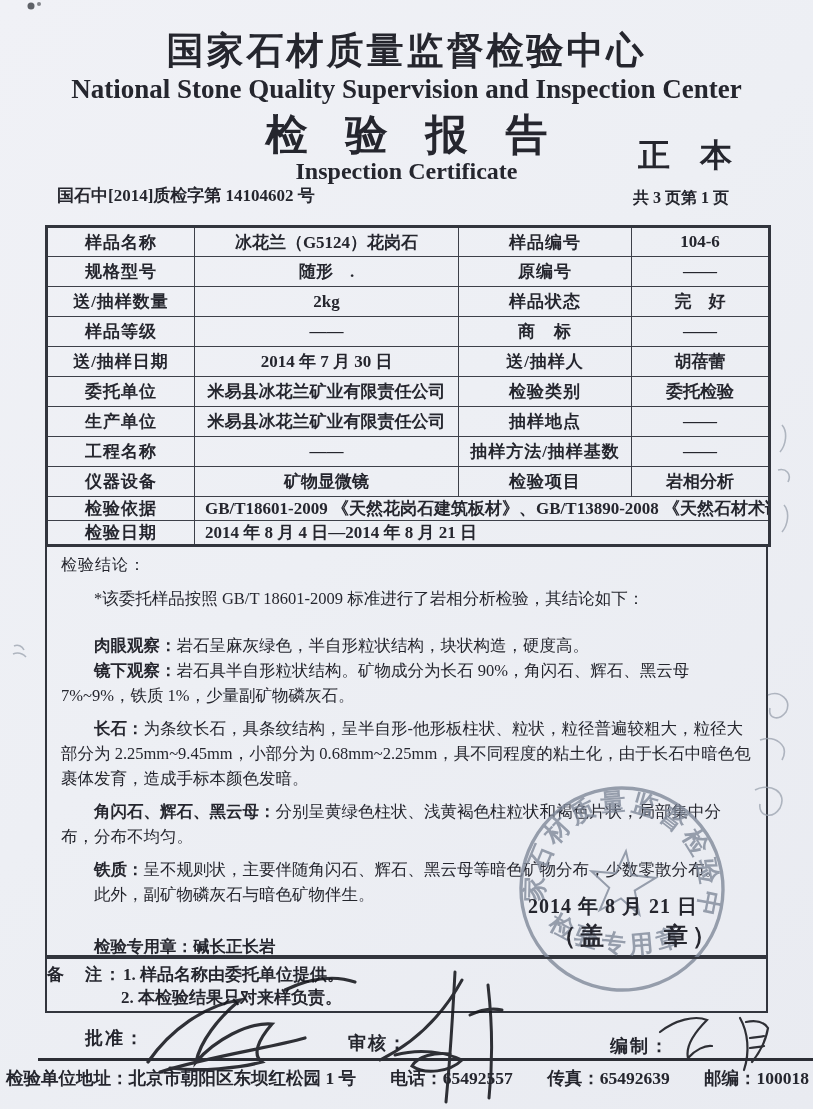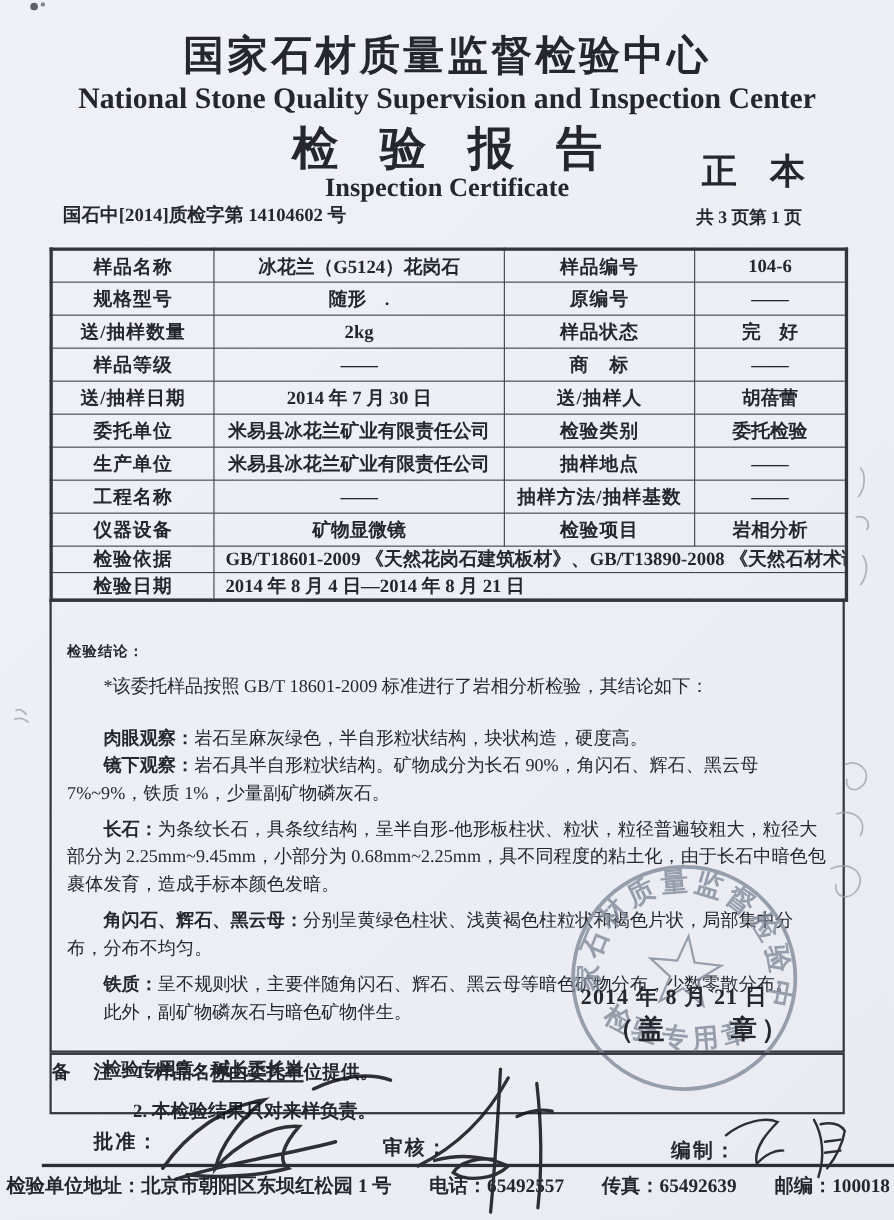--- a/index.html
+++ b/index.html
@@ -29,39 +29,39 @@
   table.info td { border:1.7px solid #3d4049; font-size:17px; font-weight:600;
     text-align:center; vertical-align:middle; height:30px; padding:0 4px;
     overflow:hidden; white-space:nowrap; }
   table.info td.lbl { letter-spacing:1px; }
   table.info tr.sp td { height:18px; }
   table.info td.left { text-align:left; padding-left:10px; letter-spacing:0; }
   col.c1 { width:148px; } col.c2 { width:264px; } col.c3 { width:173px; } col.c4 { width:138px; }
   
   .concl-box { position:absolute; top:545px; left:45px; width:723px; height:412px;
     border:2.6px solid #32353d; padding:8px 14px 0 14px; }
-  .concl-head { font-size:13px; font-weight:700; letter-spacing:1px; margin-bottom:10px;margin-top:28px; }
+  .concl-head { font-size:16px; font-weight:400; letter-spacing:1px; margin-bottom:10px; }
   .concl-box p { font-size:16.5px; line-height:25px; text-indent:2em; font-weight:500; }
   .concl-box p b { font-weight:700; }
   p.intro { margin-bottom:22px; }
   p.gap { margin-top:8px; }
   p.naming { margin-top:27px; font-weight:700; }
   .uline { border-bottom:2px solid #25262e; padding-bottom:1px; font-weight:700; }
   
   .stamp-svg { position:absolute; top:772px; left:505px; pointer-events:none; }
   .stamp-date { position:absolute; top:893px; left:528px; font-size:20px; font-weight:700;
     letter-spacing:1px; white-space:nowrap; }
   .stamp-note { position:absolute; top:920px; left:552px; font-size:24px; font-weight:700;
     letter-spacing:4px; white-space:nowrap; }
   
   .remarks { position:absolute; top:957px; left:45px; width:723px; height:56px;
     border:2.6px solid #32353d; padding:4px 0; font-size:17px; }
   .remarks b { font-weight:700; letter-spacing:2px; }
   .remarks .item { font-weight:600; }
-  .remarks .line2 { margin-left:74px; margin-top:12px; }
+  .remarks .line2 { margin-left:74px; margin-top:0; }
   
   .sig-label { position:absolute; font-size:18px; font-weight:700; letter-spacing:2px; }
   .sig-approve { top:1026px; left:85px; }
   .sig-review  { top:1031px; left:348px; }
   .sig-prepare { top:1034px; left:610px; }
   .sig-svg { position:absolute; top:960px; left:100px; pointer-events:none; }
   
   .footer-rule { position:absolute; top:1058px; left:38px; width:775px; height:3px;
     background:#2c2e35; }
   .footer { position:absolute; top:1066px; left:6px; width:803px; display:flex;

